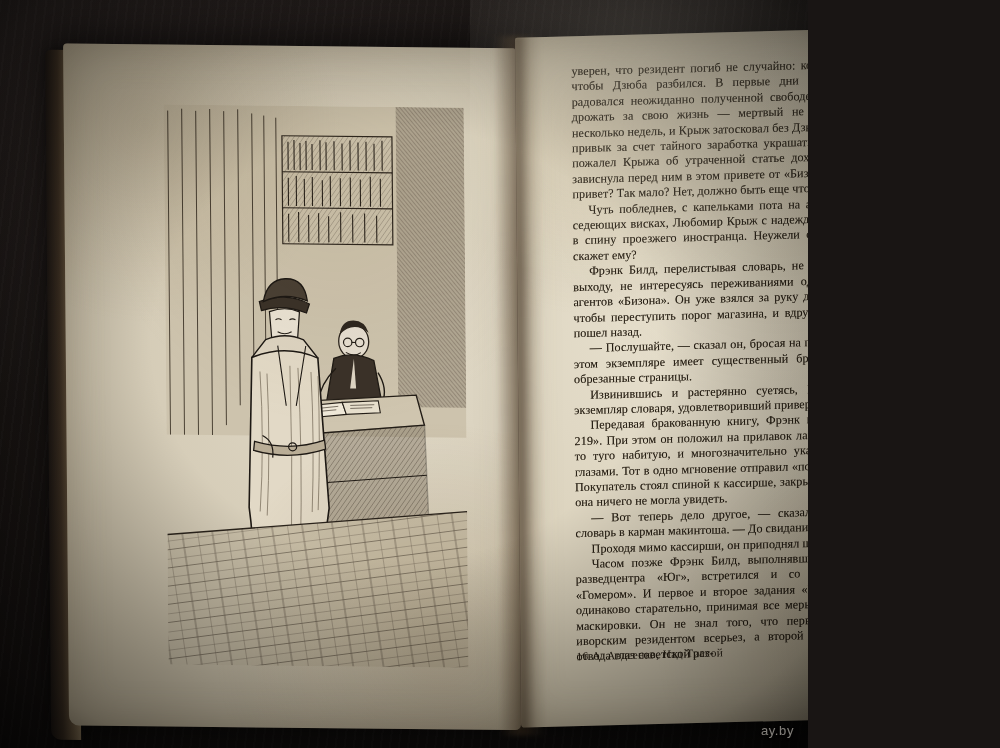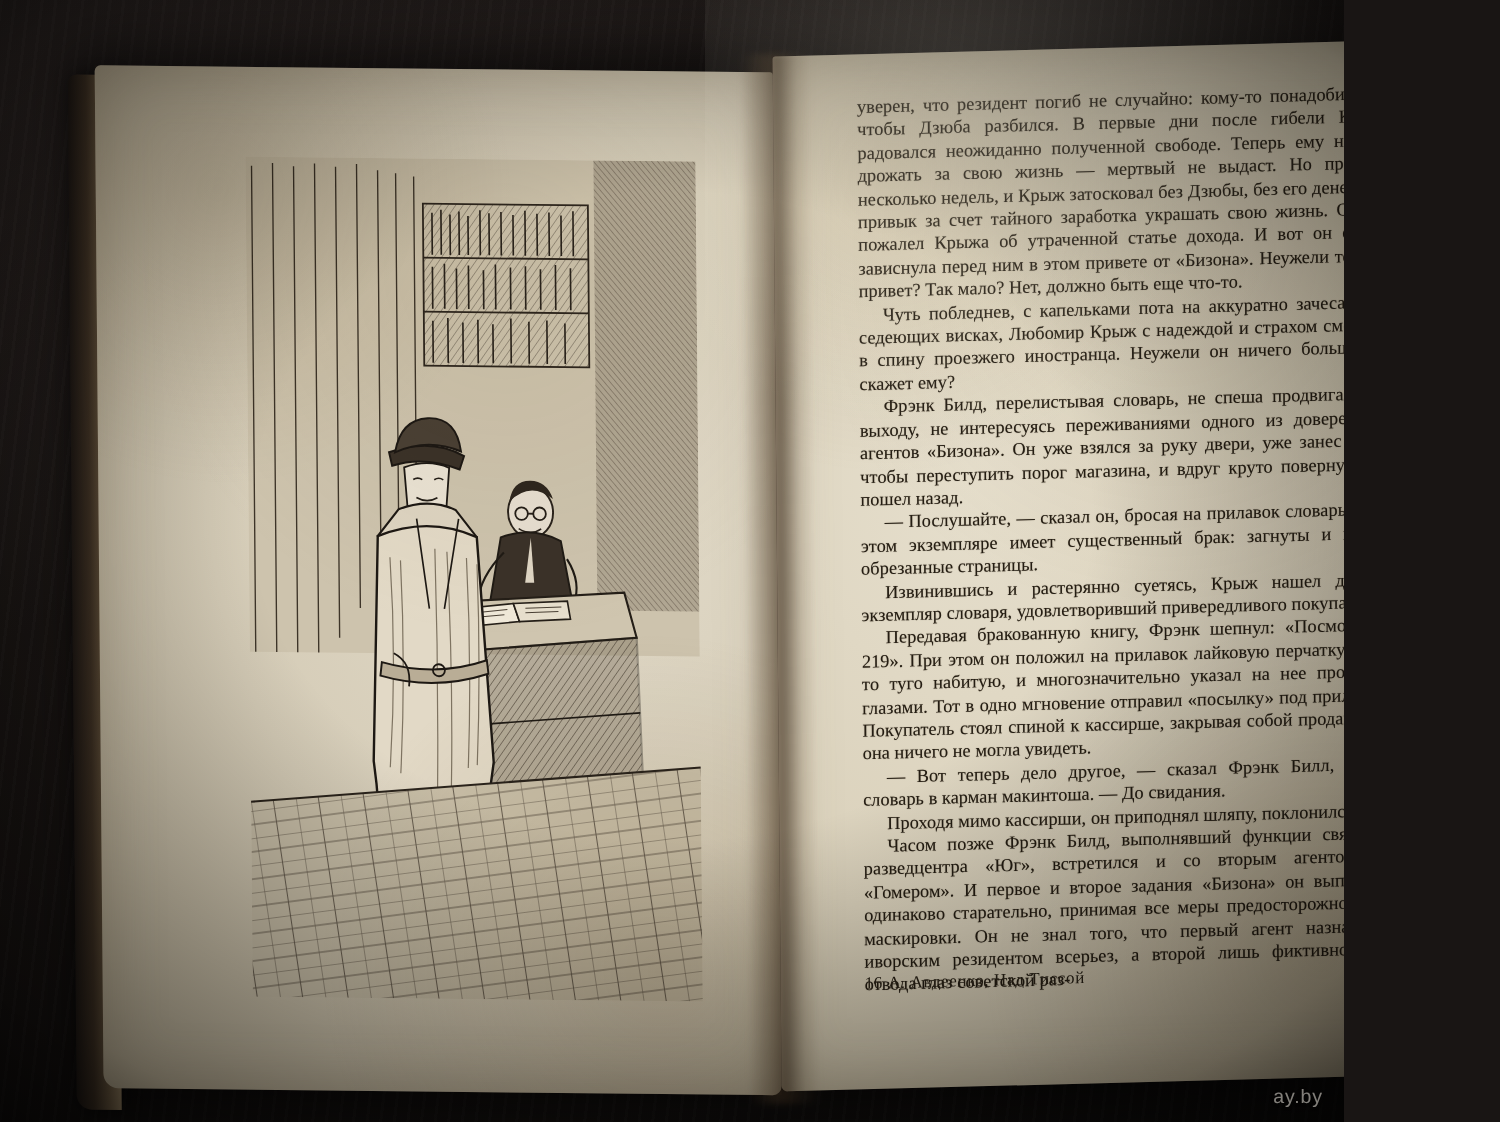--- a/index.html
+++ b/index.html
@@ -8,21 +8,21 @@
   }
   body {
     width: 1000px;
     height: 748px;
     overflow: hidden;
     background: #191514;
     font-family: "Liberation Serif", serif;
   }
   .photo {
     position: relative;
-    width: 896px;
+    width: 808px;
     height: 748px;
     background:
       radial-gradient(ellipse 120% 90% at 50% 45%, #3a322c 0%, #241e1b 55%, #120f0e 100%);
     overflow: hidden;
   }
   
   .table-surface {
     position: absolute;
     inset: 0;
     background:

